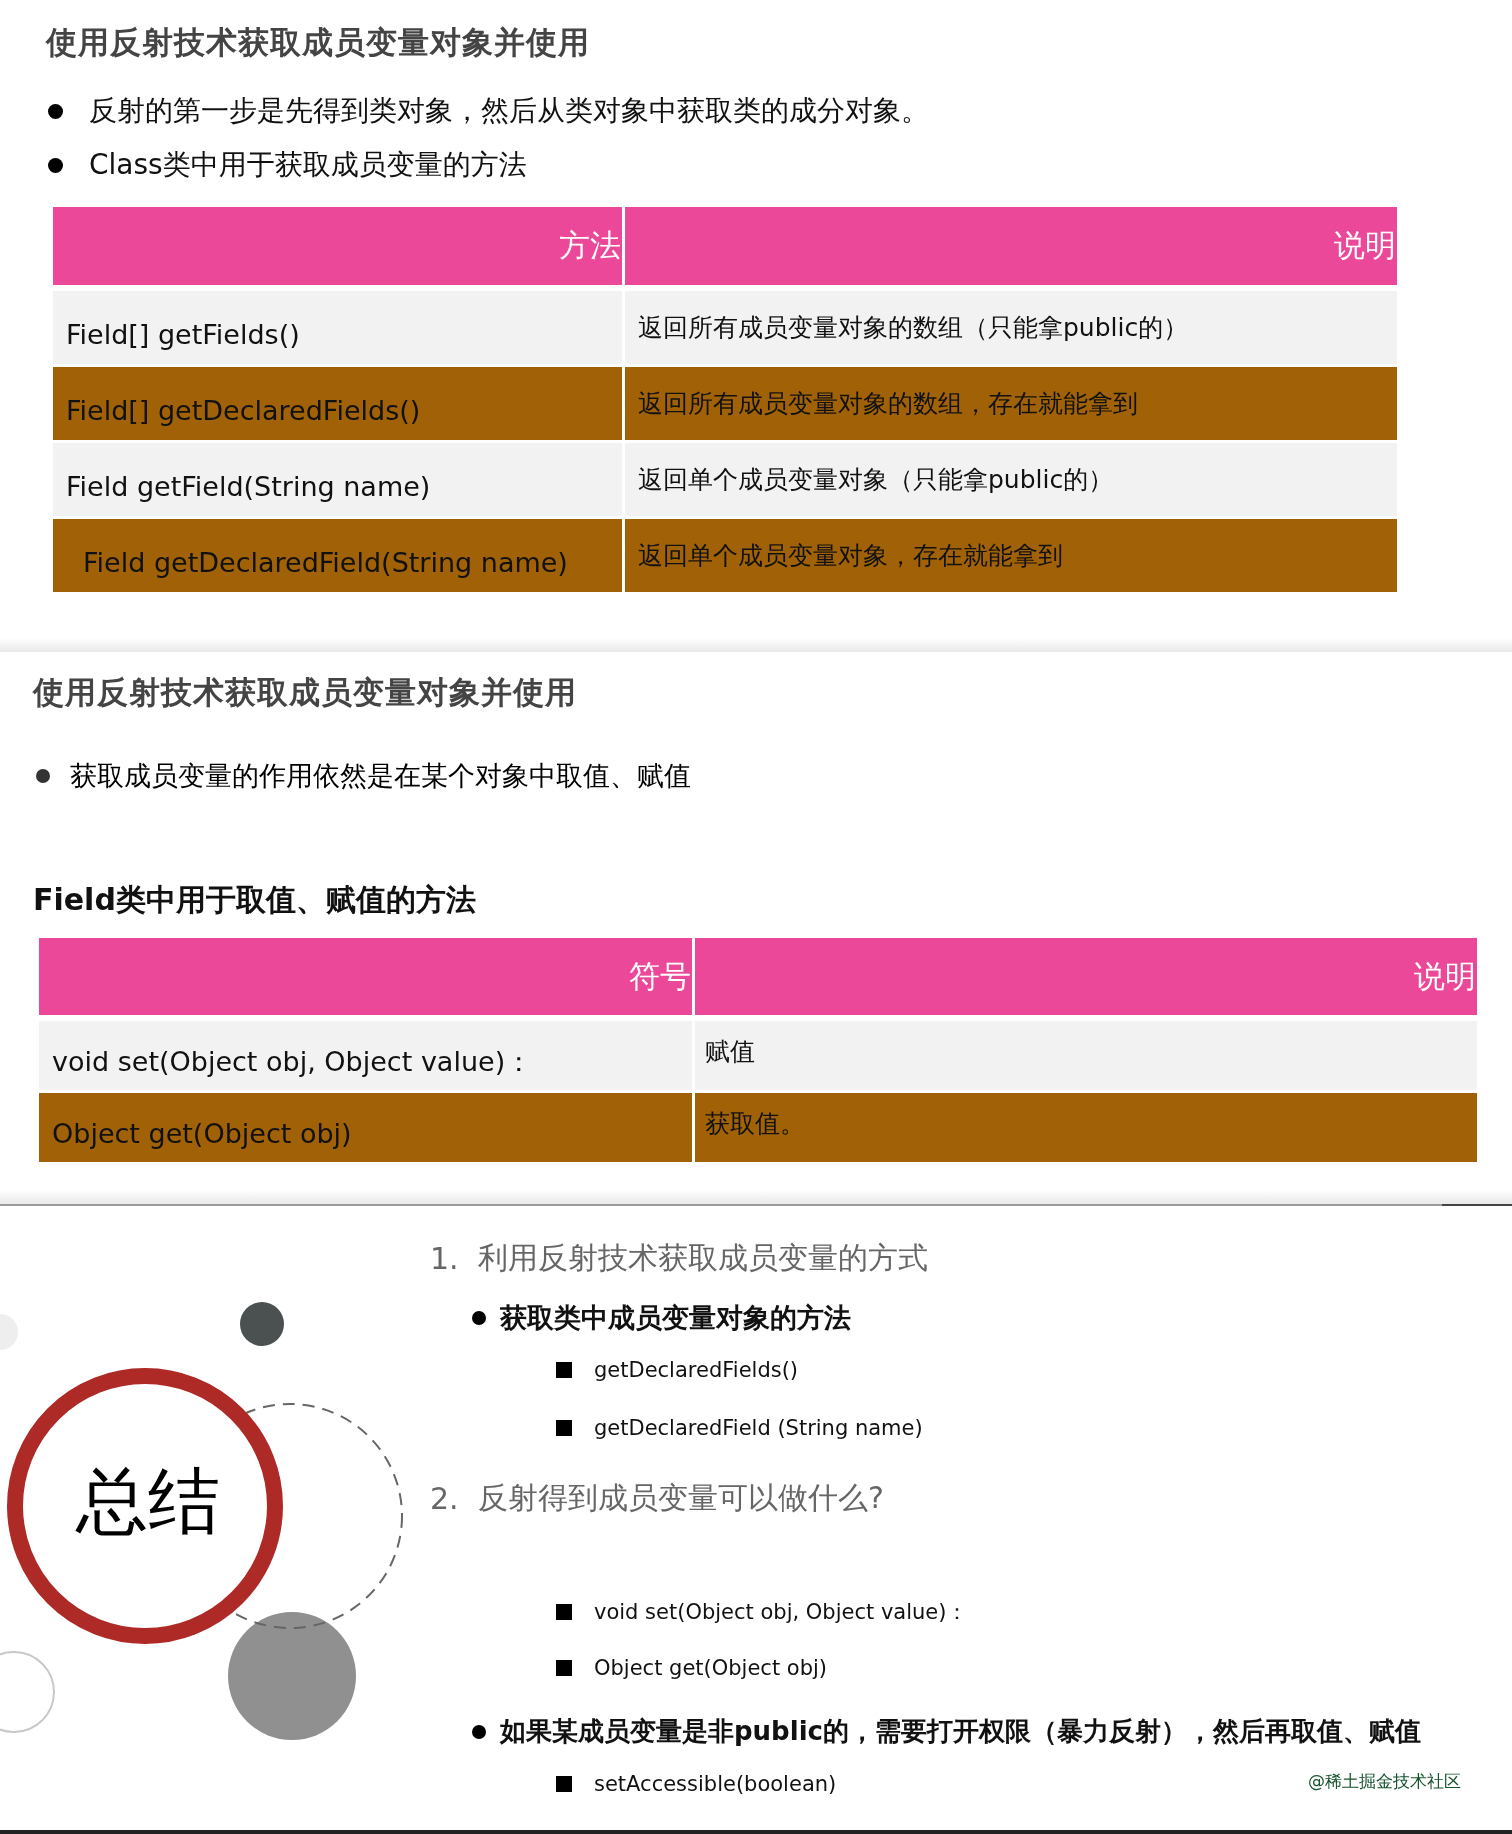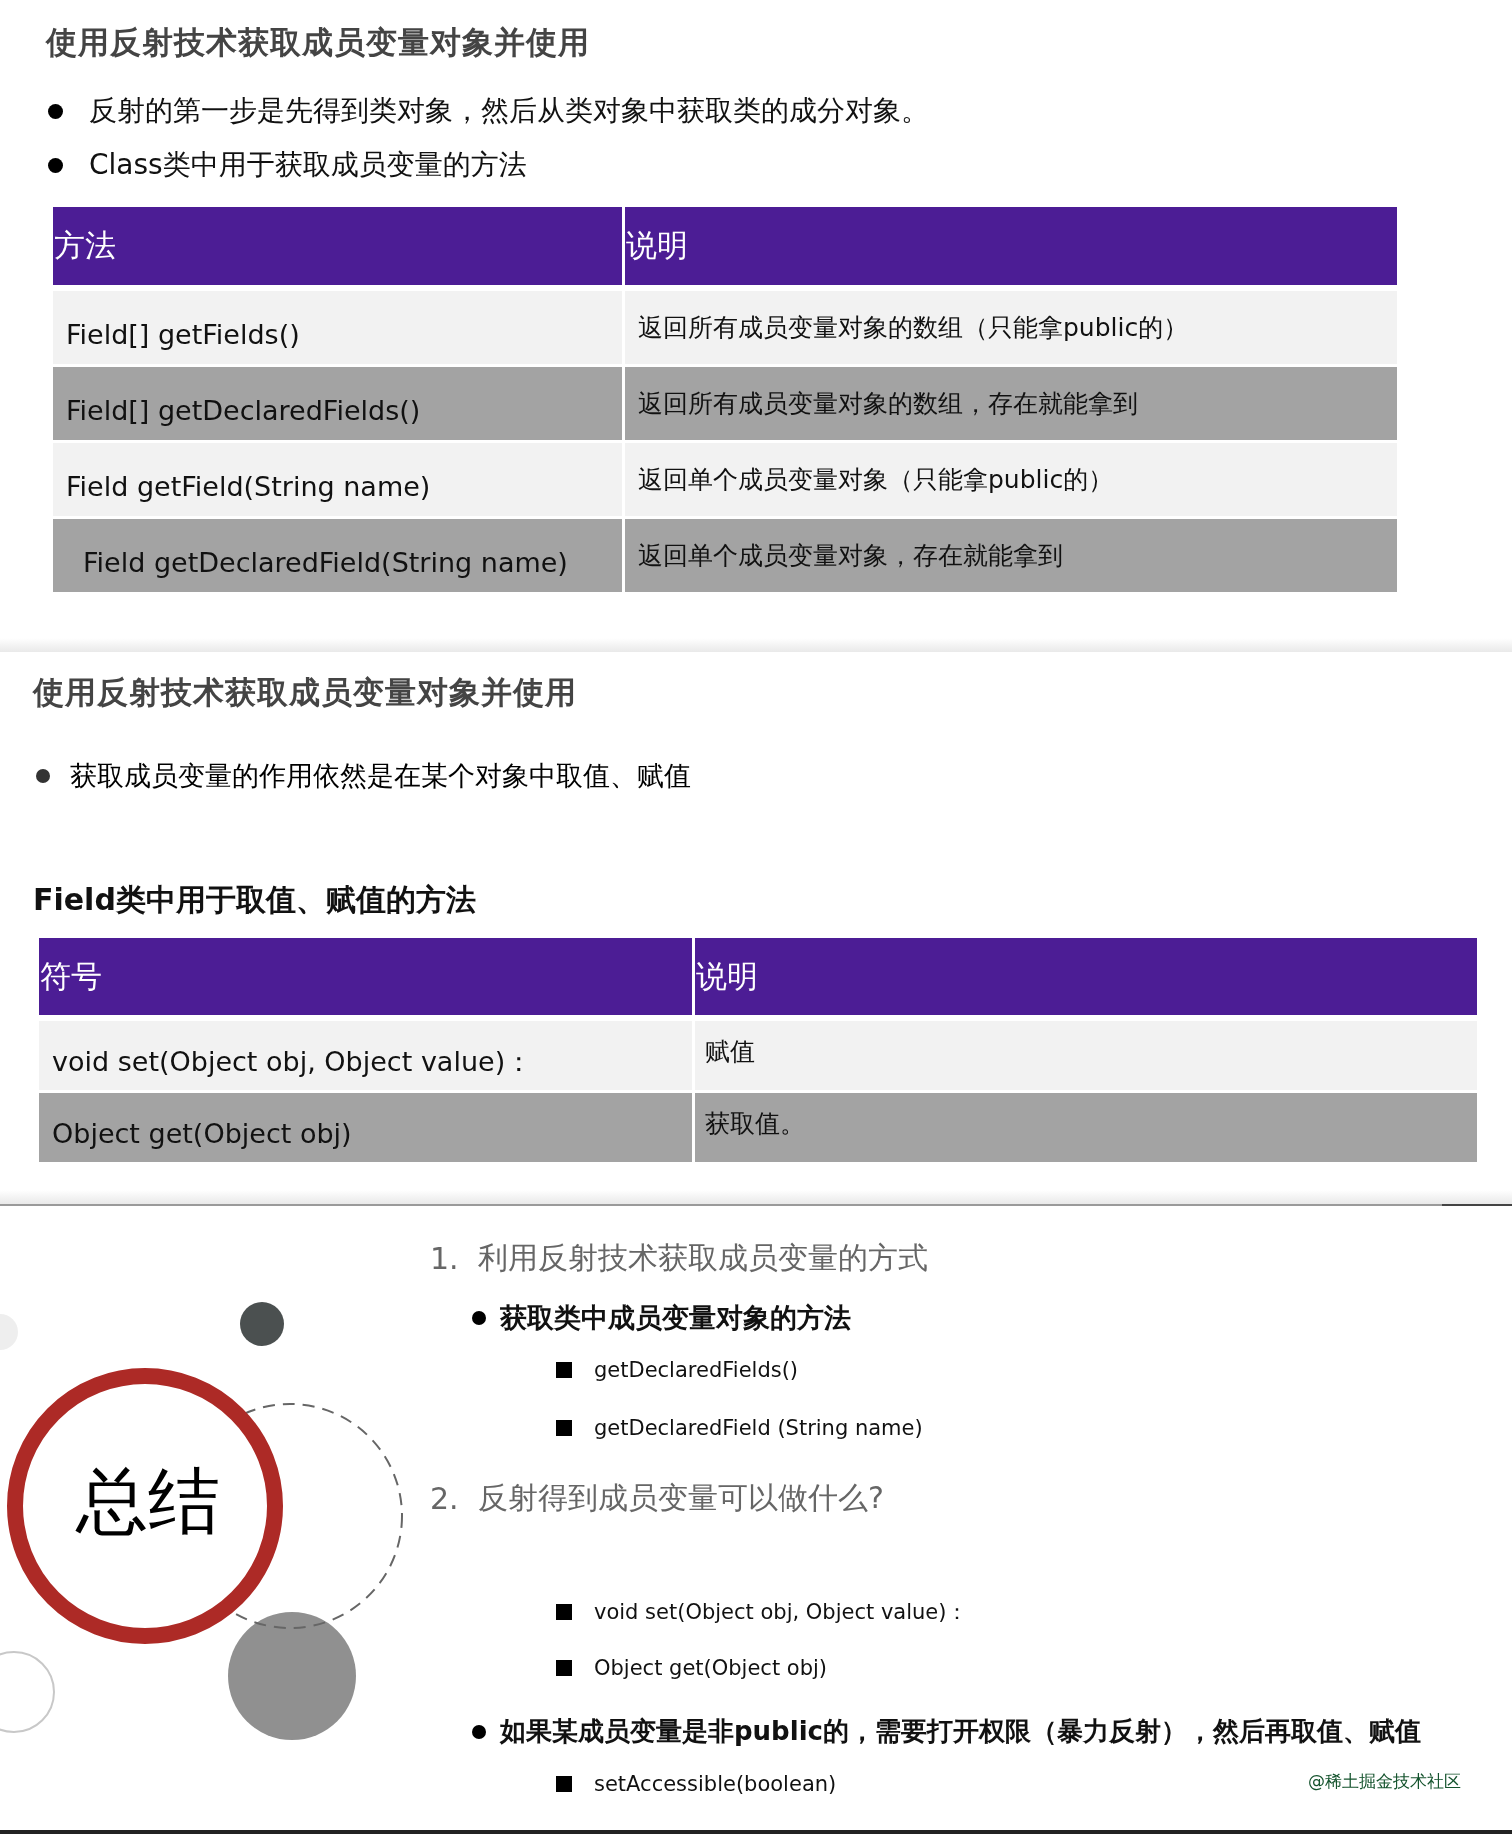--- a/index.html
+++ b/index.html
@@ -20,26 +20,26 @@
     border-bottom: 2px solid #9a9a9a;
   }
   .sep .knob { position: absolute; right: 0; bottom: -2px; width: 70px; height: 2px; background: #444; }
 
   .title { position: absolute; font-size: 31px; font-weight: bold; color: #444; letter-spacing: 1px; }
   .bullet { position: absolute; font-size: 28px; color: #111; display: flex; align-items: center; }
   .bullet .dot { width: 15px; height: 15px; border-radius: 50%; background: #000; margin-right: 26px; flex: none; }
 
   table.tbl { position: absolute; border-collapse: separate; border-spacing: 3px 0; }
   table.tbl th {
-    background: #4c1d95; color: #fff; font-weight: normal; font-size: 31px; text-align: left;
+    background: #ec4899; color: #fff; font-weight: normal; font-size: 31px; text-align: right;
     border-bottom: 6px solid #fff;
   }
   table.tbl td { font-size: 27px; color: #111; border-bottom: 3px solid #fff; vertical-align: middle; }
   table.tbl tr.light td { background: #f2f2f2; }
-  table.tbl tr.dark td { background: #a3a3a3; }
+  table.tbl tr.dark td { background: #a16207; }
   table.tbl td.desc { font-size: 25px; vertical-align: top; }
 
   .sum-item { position: absolute; display: flex; align-items: center; }
   .num { font-size: 30px; color: #666; }
   .num .n { display: inline-block; width: 48px; }
   .sub { font-size: 27px; font-weight: bold; color: #111; }
   .sub .dot { display: inline-block; width: 14px; height: 14px; border-radius: 50%; background: #000; margin-right: 14px; }
   .sq { font-size: 21px; color: #111; }
   .sq .box { display: inline-block; width: 16px; height: 16px; background: #000; margin-right: 22px; }
   .watermark { position: absolute; font-size: 17px; color: #14532d; }

